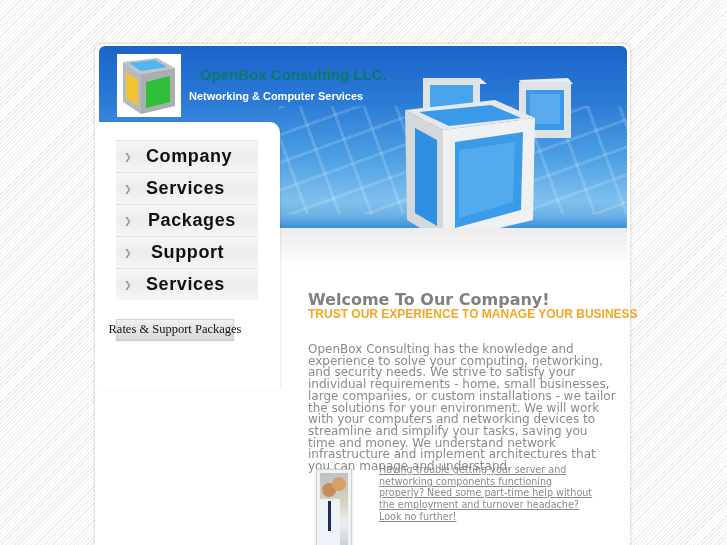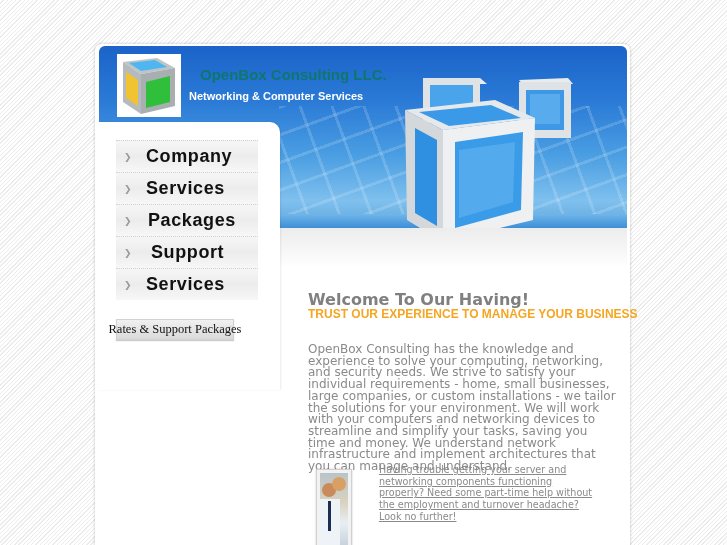--- a/index.html
+++ b/index.html
@@ -184,21 +184,21 @@
   </div>
   <div class="nav-item" style="top:268px">
     <span class="arrow">❯</span>
     <span class="label">Services</span>
   </div>
 </nav>
 
 <div class="rates-button">Rates &amp; Support Packages</div>
 
 <div class="content">
-  <h1 class="welcome">Welcome To Our Having!</h1>
+  <h1 class="welcome">Welcome To Our Company!</h1>
   <div class="subtitle">TRUST OUR EXPERIENCE TO MANAGE YOUR BUSINESS</div>
   <p class="intro">OpenBox Consulting has the knowledge and experience to solve your computing, networking, and security needs. We strive to satisfy your individual requirements - home, small businesses, large companies, or custom installations - we tailor the solutions for your environment. We will work with your computers and networking devices to streamline and simplify your tasks, saving you time and money. We understand network infrastructure and implement architectures that you can manage and understand.</p>
 </div>
 
 <div class="photo">
   <div class="photo-inner">
     <div style="position:absolute;left:2px;top:10px;width:14px;height:14px;border-radius:50%;background:#c98a5c"></div>
     <div style="position:absolute;left:12px;top:4px;width:14px;height:14px;border-radius:50%;background:#d9a066"></div>
     <div style="position:absolute;left:0;top:26px;width:20px;height:50px;background:#eef3f7"></div>
     <div style="position:absolute;left:8px;top:28px;width:3px;height:30px;background:#1e2d52"></div>

